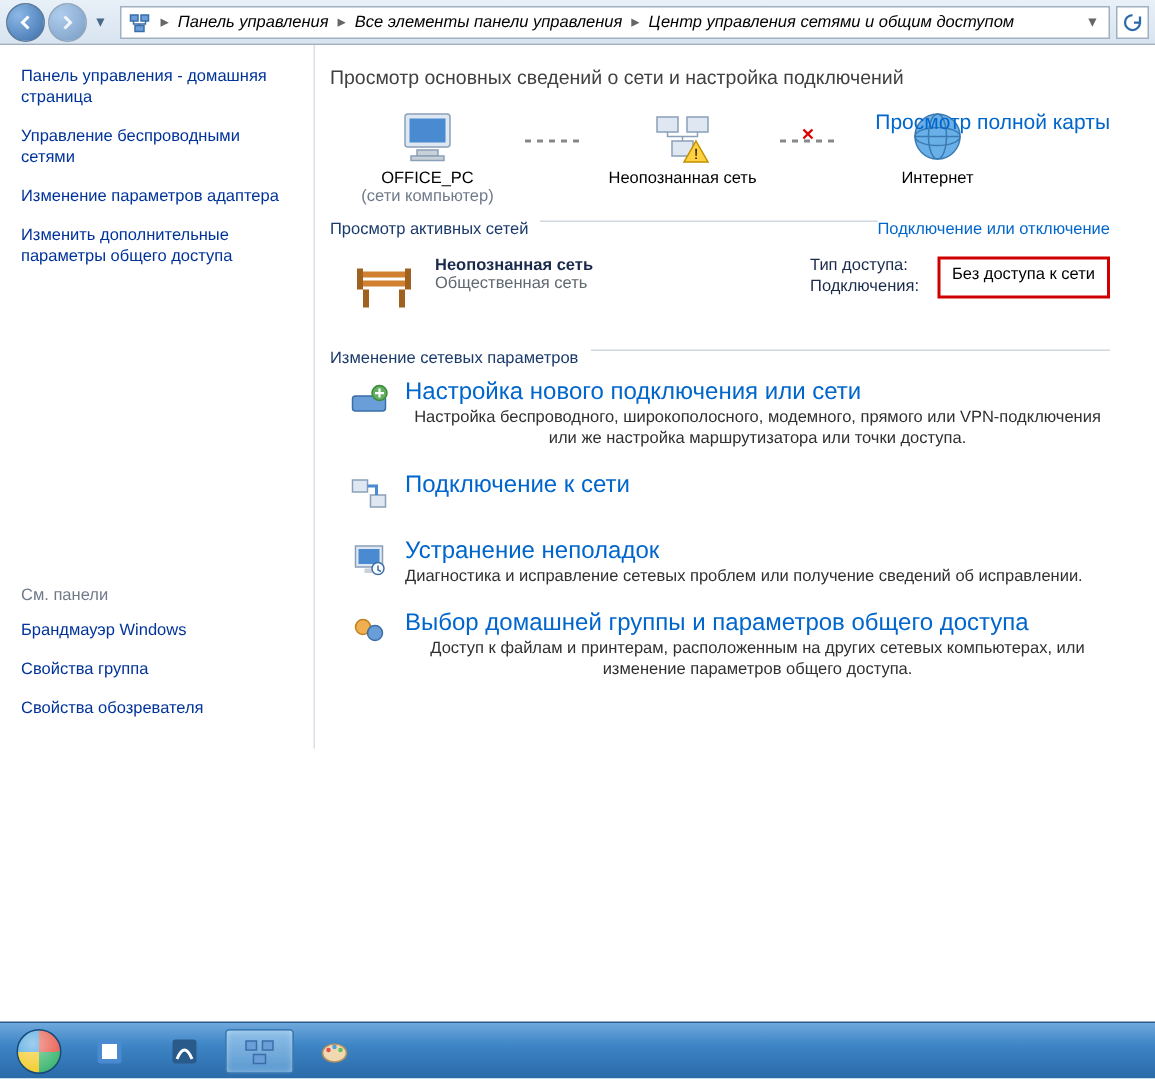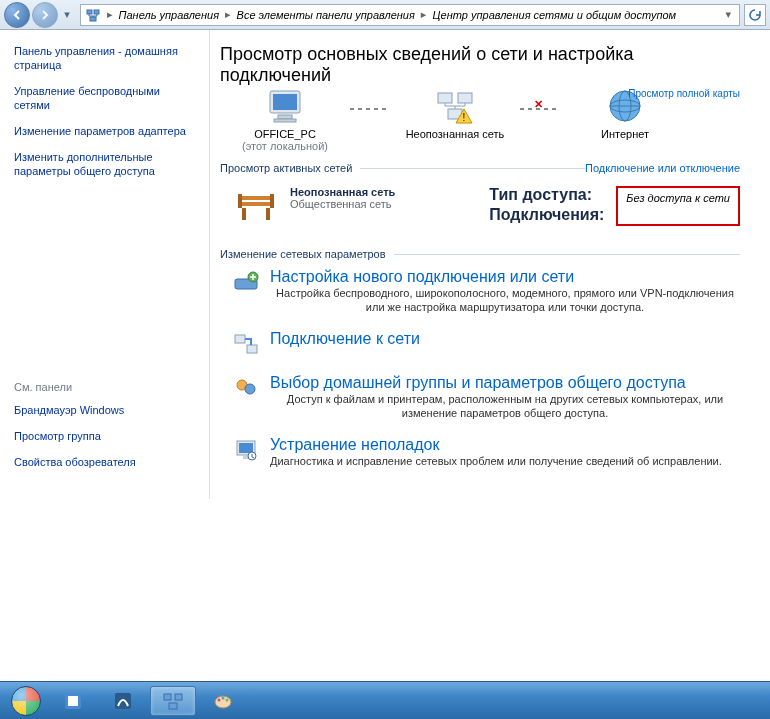--- a/index.html
+++ b/index.html
@@ -15,43 +15,43 @@
 .addr-sep { color: #666; padding: 0 2px; }
 .addr-dd { margin-left: auto; padding: 0 4px; color: #666; cursor: pointer; }
 .refresh { width: 22px; height: 22px; background: #fff; border: 1px solid #a0b0c0; margin-left: 4px; display: flex; align-items: center; justify-content: center; color: #2a6aaa; cursor: pointer; }
 
 .main { display: flex; height: 469px; }
 .sidebar { width: 210px; padding: 14px 14px; border-right: 1px solid #d8e0e8; display: flex; flex-direction: column; }
 .sidebar .link { display: block; color: #003399; margin-bottom: 12px; font-size: 11px; line-height: 14px; cursor: pointer; }
 .sidebar .see-also-hdr { color: #707a8a; margin-bottom: 10px; font-size: 11px; margin-top: auto; }
 
 .content { flex: 1; padding: 14px 30px 10px 10px; overflow: auto; }
-.heading { color: #000000; font-size: 18px; }
+.heading { color: #404040; font-size: 13px; margin-bottom: 12px; }
 
 .map-row { display: flex; align-items: flex-start; position: relative; margin-bottom: 8px; }
 .map-item { width: 130px; text-align: center; font-size: 11px; }
 .map-icon { height: 40px; display: flex; align-items: center; justify-content: center; margin-bottom: 2px; }
 .map-bar { width: 40px; height: 2px; background: repeating-linear-gradient(90deg,#888 0 4px,transparent 4px 8px); margin-top: 22px; }
 .map-x { color: #d00; font-weight: bold; position: relative; top: -8px; }
-.map-link { position: absolute; right: 0; top: 2px; font-size: 10px; }
-
-.section-hdr { color: #1a3a6a; font-size: 11px; margin: 10px 0 8px 0; display: flex; align-items: center; }
+.map-link { position: absolute; right: 0; top: 2px; font-size: 14px; }
+
+.section-hdr { color: #1a3a6a; font-size: 11px; margin: 10px 0 8px 0; display: flex; align-items: flex-start; }
 .section-hdr .line { flex: 1; height: 1px; background: #d0d8e0; margin-left: 8px; }
 .section-hdr .rlink { color: #0066cc; cursor: pointer; }
 
 .active-net { display: flex; align-items: flex-start; padding: 4px 0 12px 12px; }
 .bench { width: 48px; height: 40px; display: flex; align-items: center; justify-content: center; margin-right: 10px; }
 .net-name { font-weight: bold; font-size: 11px; color: #1a2a4a; }
 .net-type { color: #606870; font-size: 11px; }
 .net-props { margin-left: auto; display: flex; gap: 12px; }
-.props-lbl { color: #1a2a4a; font-size: 16px; font-weight: bold; }
+.props-lbl { color: #1a2a4a; font-size: 11px; }
 .props-lbl div { margin-bottom: 2px; }
 .props-val { font-size: 11px; }
 .props-val .lan-icon { display: inline-block; width: 12px; height: 12px; vertical-align: middle; }
-.red-box { border: 2px solid #d00000; padding: 4px 8px; display: inline-block; font-style: italic; }
+.red-box { border: 2px solid #d00000; padding: 4px 8px; display: inline-block; }
 .lan-link { color: #0066cc; text-decoration: underline; cursor: pointer; }
 .cursor { position: relative; display: inline-block; width: 16px; height: 20px; vertical-align: middle; }
 
 .task { display: flex; align-items: flex-start; margin-bottom: 16px; padding-left: 12px; }
 .task-icon { width: 28px; height: 28px; display: flex; align-items: center; justify-content: center; margin-right: 10px; flex-shrink: 0; }
 .task-title { color: #0066cc; font-size: 16px; margin-bottom: 3px; cursor: pointer; }
 .task-desc { color: #303030; font-size: 11px; line-height: 14px; text-align: center; }
 
 .taskbar { position: absolute; bottom: 0; left: 0; right: 0; height: 38px; background: linear-gradient(#6fa8dc, #3d85c6 40%, #2a6aa8); border-top: 1px solid #2a5a8a; display: flex; align-items: center; padding: 0 6px; }
 .start { width: 40px; height: 32px; display: flex; align-items: center; justify-content: center; cursor: pointer; }
@@ -99,40 +99,40 @@
 </div>
 
 <div class="main">
   <div class="sidebar">
     <a class="link">Панель управления - домашняя страница</a>
     <a class="link">Управление беспроводными сетями</a>
     <a class="link">Изменение параметров адаптера</a>
     <a class="link">Изменить дополнительные параметры общего доступа</a>
     <div class="see-also-hdr">См. панели</div>
     <a class="link">Брандмауэр Windows</a>
-    <a class="link">Просмотр группа</a>
-    <a class="link" style="margin-bottom:16px">Свойства обозревателя</a>
+    <a class="link">Свойства группа</a>
+    <a class="link" style="margin-bottom:6px">Свойства обозревателя</a>
   </div>
 
   <div class="content">
     <div class="heading">Просмотр основных сведений о сети и настройка подключений</div>
 
     <div class="map-row">
       <a class="map-link">Просмотр полной карты</a>
       <div class="map-item">
         <div class="map-icon">
           <svg width="42" height="38" viewBox="0 0 42 38">
               <rect x="6" y="4" width="30" height="22" rx="2" fill="#dfe8f2" stroke="#8aa0b8"></rect>
               <rect x="9" y="7" width="24" height="16" fill="#4a8ad0"></rect>
               <rect x="14" y="28" width="14" height="4" fill="#c8d0d8" stroke="#8aa0b8"></rect>
               <rect x="10" y="32" width="22" height="3" fill="#c8d0d8" stroke="#8aa0b8"></rect>
             </svg>
         </div>
         <div>OFFICE_PC</div>
-        <div style="color:#707a8a">(этот локальной)</div>
+        <div style="color:#707a8a">(сети компьютер)</div>
       </div>
       <div class="map-bar"></div>
       <div class="map-item">
         <div class="map-icon">
           <svg width="42" height="38" viewBox="0 0 42 38">
               <rect x="4" y="6" width="14" height="10" fill="#dfe8f2" stroke="#8aa0b8"></rect>
               <rect x="24" y="6" width="14" height="10" fill="#dfe8f2" stroke="#8aa0b8"></rect>
               <rect x="14" y="22" width="14" height="10" fill="#dfe8f2" stroke="#8aa0b8"></rect>
               <path d="M11 16 v3 h20 v-3 M21 19 v3" stroke="#8aa0b8" fill="none"></path>
               <polygon points="30,22 38,36 22,36" fill="#ffd040" stroke="#c09000"></polygon>
@@ -219,45 +219,45 @@
           </svg>
       </div>
       <div>
         <a class="task-title">Подключение к сети</a>
       </div>
     </div>
 
     <div class="task">
       <div class="task-icon">
         <svg width="26" height="26" viewBox="0 0 26 26">
-            <circle cx="9" cy="10" r="5" fill="#f0b050" stroke="#c08020"></circle>
-            <circle cx="17" cy="14" r="5" fill="#6a9ed8" stroke="#3a6ea8"></circle>
-          </svg>
-      </div>
-      <div>
-        <a class="task-title">Выбор домашней группы и параметров общего доступа</a>
-        <div class="task-desc">Доступ к файлам и принтерам, расположенным на других сетевых компьютерах, или изменение параметров общего доступа.</div>
-      </div>
-    </div>
-
-    <div class="task">
-      <div class="task-icon">
-        <svg width="26" height="26" viewBox="0 0 26 26">
             <rect x="4" y="4" width="18" height="14" fill="#dfe8f2" stroke="#8aa0b8"></rect>
             <rect x="6" y="6" width="14" height="10" fill="#4a8ad0"></rect>
             <rect x="10" y="19" width="6" height="3" fill="#c8d0d8"></rect>
             <circle cx="19" cy="19" r="4" fill="#fff" stroke="#3a6ea8"></circle>
             <path d="M19 17 v3 l2 1" stroke="#3a6ea8" fill="none"></path>
           </svg>
       </div>
       <div>
         <a class="task-title">Устранение неполадок</a>
         <div class="task-desc">Диагностика и исправление сетевых проблем или получение сведений об исправлении.</div>
       </div>
     </div>
+
+    <div class="task">
+      <div class="task-icon">
+        <svg width="26" height="26" viewBox="0 0 26 26">
+            <circle cx="9" cy="10" r="5" fill="#f0b050" stroke="#c08020"></circle>
+            <circle cx="17" cy="14" r="5" fill="#6a9ed8" stroke="#3a6ea8"></circle>
+          </svg>
+      </div>
+      <div>
+        <a class="task-title">Выбор домашней группы и параметров общего доступа</a>
+        <div class="task-desc">Доступ к файлам и принтерам, расположенным на других сетевых компьютерах, или изменение параметров общего доступа.</div>
+      </div>
+    </div>
   </div>
 </div>
 
 <div class="taskbar">
   <div class="start">
       <div class="orb"></div>
     </div>
   <div class="tb-item">
     <svg width="22" height="22" viewBox="0 0 22 22">
         <rect x="3" y="3" width="16" height="16" rx="2" fill="#4a8ad0"></rect>

